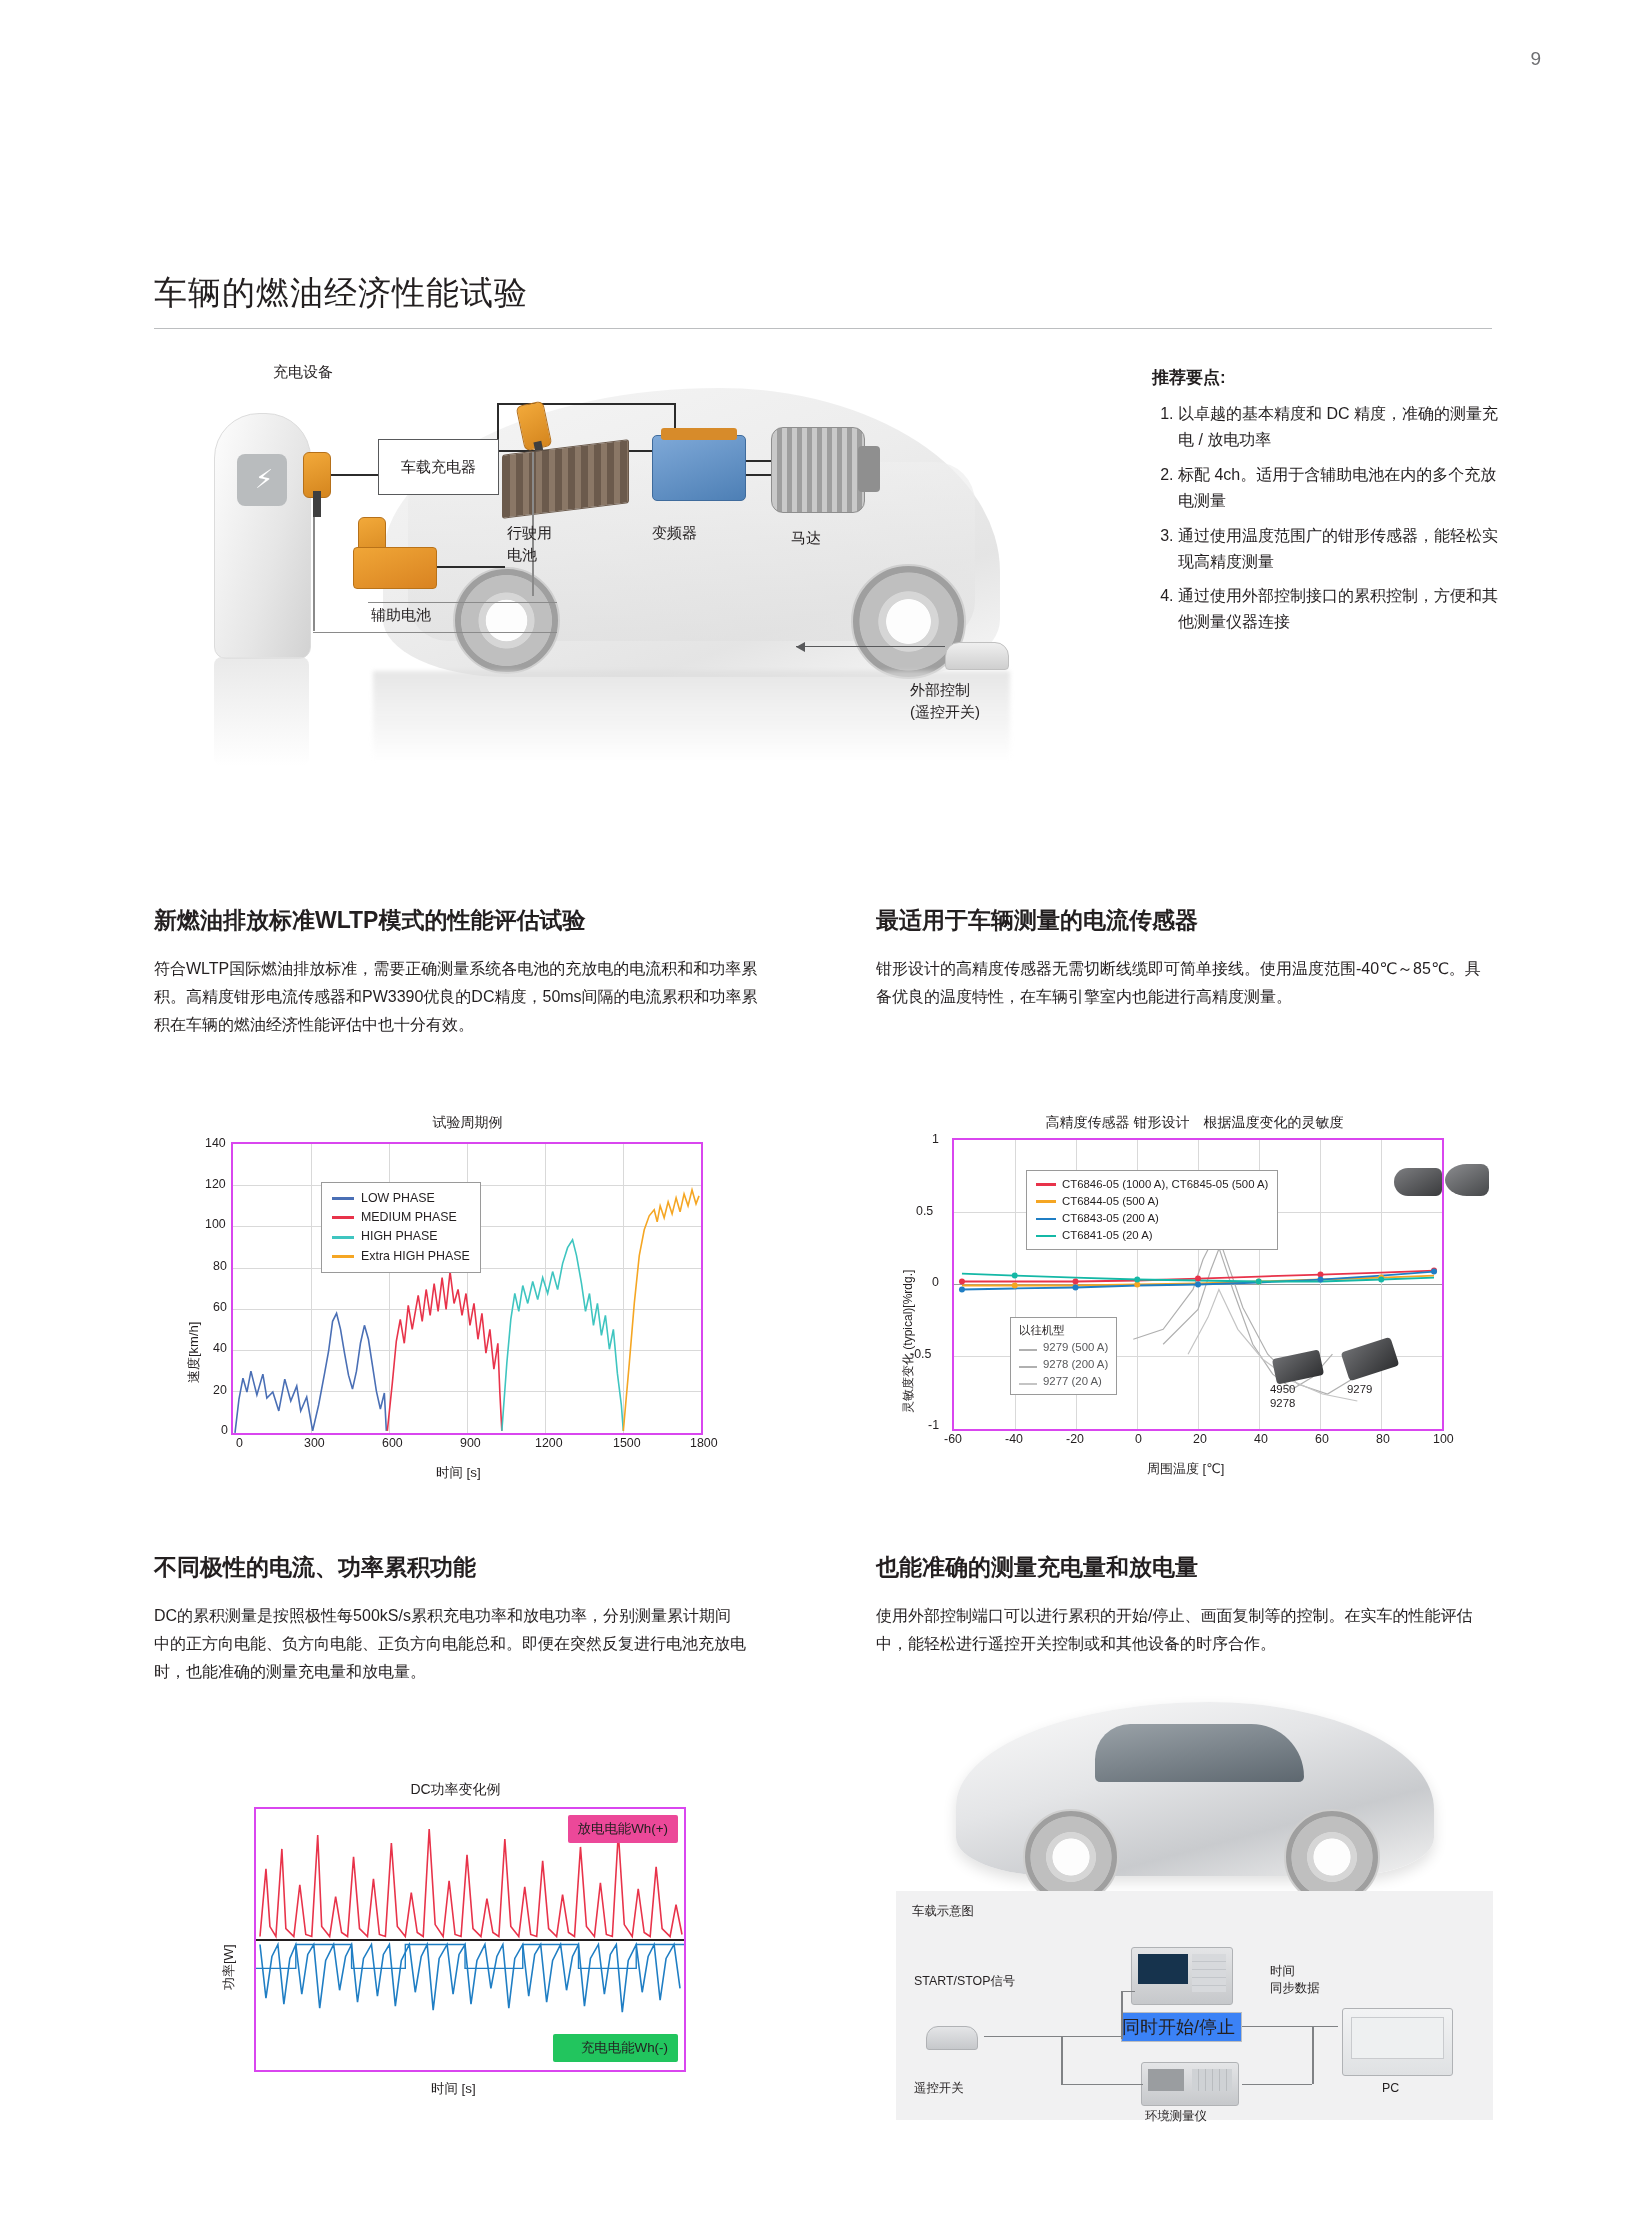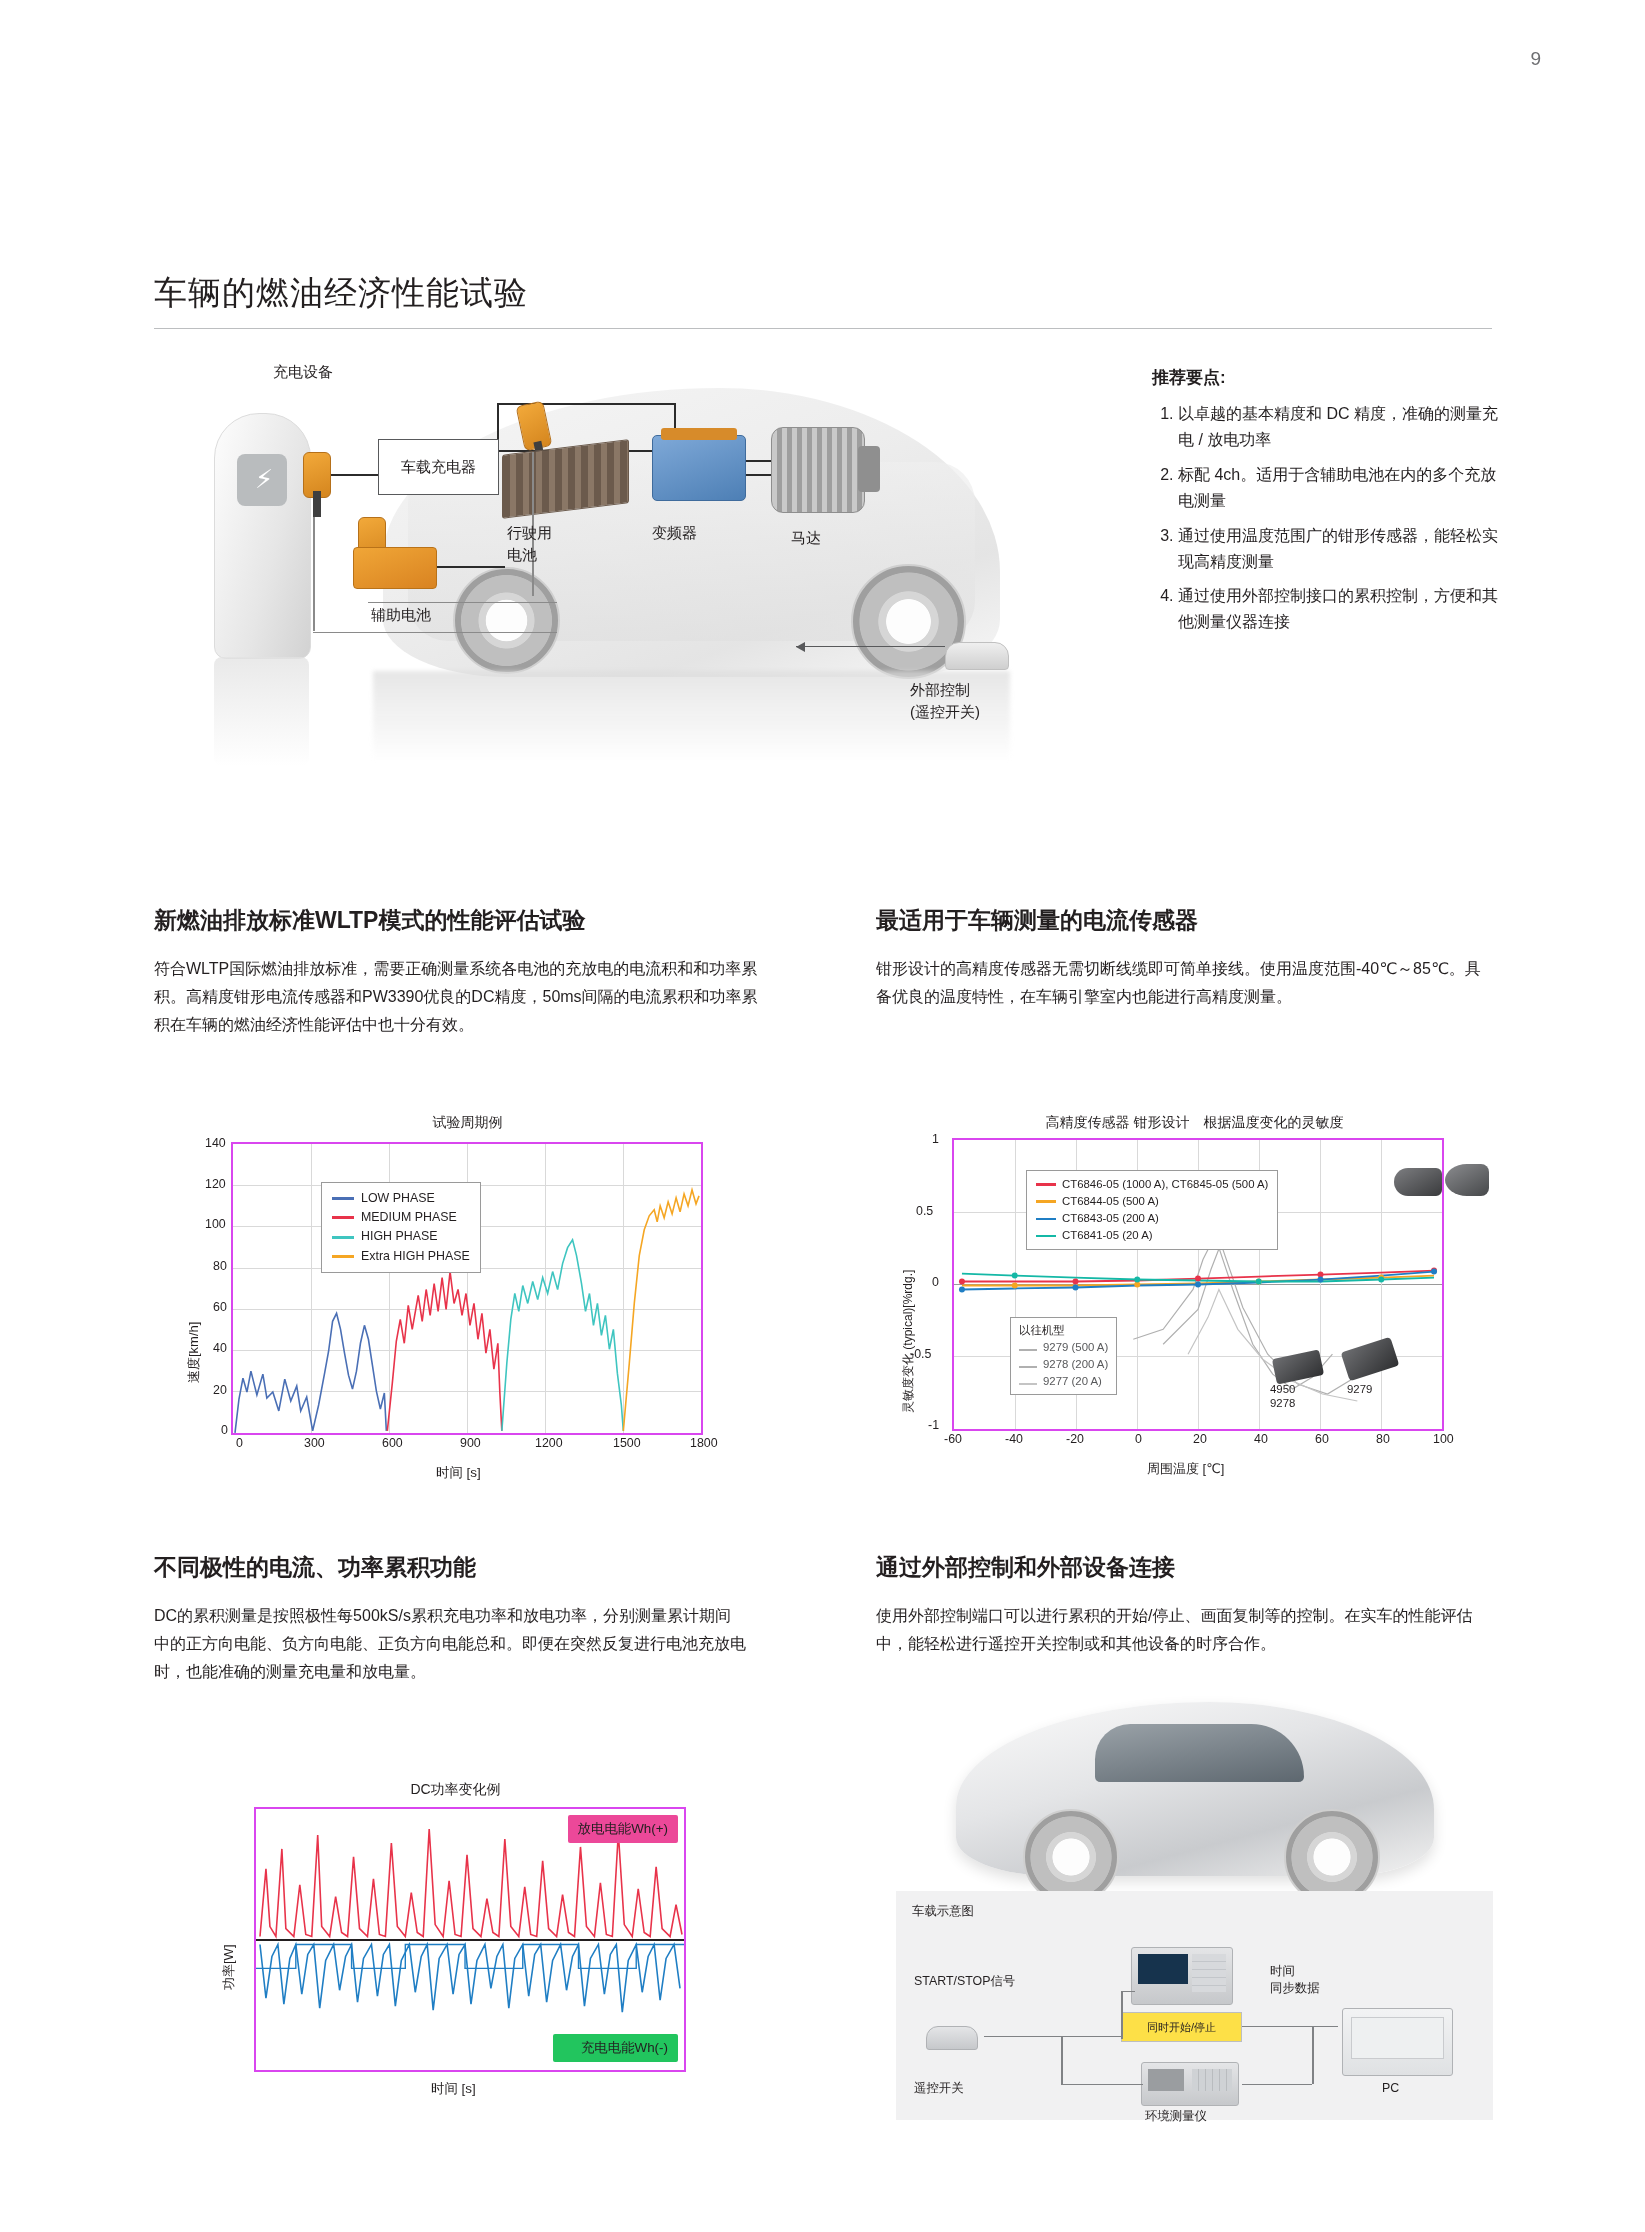--- a/index.html
+++ b/index.html
@@ -103,21 +103,21 @@
   .tag.blue{background:#22c55e;color:#231f20;padding-left:28px;}
 
   
   .photo{position:absolute;left:896px;top:1692px;width:597px;height:428px;}
   .car2{position:absolute;left:60px;top:10px;width:478px;height:174px;border-radius:62% 55% 22% 24%/70% 72% 26% 26%;
       background:linear-gradient(165deg,#fbfbfb 0%,#e4e5e7 40%,#c9cbce 70%,#f2f2f2 100%);box-shadow:0 6px 14px rgba(0,0,0,.12);}
   .car2-win{position:absolute;left:139px;top:22px;width:209px;height:58px;border-radius:40px 60px 6px 6px;background:linear-gradient(170deg,#9aa2a8,#5d676f);}
   .w3{left:127px;top:117px;width:92px;height:92px;}
   .w4{left:388px;top:117px;width:92px;height:92px;}
   .diag-bg{position:absolute;left:0;top:199px;width:597px;height:229px;background:#f1f1f2;}
-  .box{position:absolute;background:#fde047;border:1px solid #bcbec0;font-size:11px;text-align:center;color:#231f20;}
+  .box{position:absolute;background:#3b82f6;border:1px solid #bcbec0;font-size:18px;color:#231f20;}
   .device-sm{position:absolute;border-radius:3px;background:linear-gradient(180deg,#e4e5e7,#c6c8cb);border:1px solid #b0b2b5;}
   .arrow-l{position:absolute;background:#808285;height:1px;}
   .dtxt{position:absolute;font-size:12.4px;color:#231f20;line-height:1.4;}
 </style>
 </head>
 <body>
 
 <div class="page-number">9</div>
 
 <div class="main-title">车辆的燃油经济性能试验</div>
@@ -188,21 +188,21 @@
     <li>通过使用外部控制接口的累积控制，方便和其他测量仪器连接</li>
   </ol>
 </div>
 
 <div class="sec-h h1">新燃油排放标准WLTP模式的性能评估试验</div>
 <div class="sec-p p1">符合WLTP国际燃油排放标准，需要正确测量系统各电池的充放电的电流积和和功率累积。高精度钳形电流传感器和PW3390优良的DC精度，50ms间隔的电流累积和功率累积在车辆的燃油经济性能评估中也十分有效。</div>
 <div class="sec-h h2">最适用于车辆测量的电流传感器</div>
 <div class="sec-p p2">钳形设计的高精度传感器无需切断线缆即可简单接线。使用温度范围-40℃～85℃。具备优良的温度特性，在车辆引擎室内也能进行高精度测量。</div>
 <div class="sec-h h3">不同极性的电流、功率累积功能</div>
 <div class="sec-p p3">DC的累积测量是按照极性每500kS/s累积充电功率和放电功率，分别测量累计期间中的正方向电能、负方向电能、正负方向电能总和。即便在突然反复进行电池充放电时，也能准确的测量充电量和放电量。</div>
-<div class="sec-h h4">通过外部控制和外部设备连接</div>
+<div class="sec-h h4">也能准确的测量充电量和放电量</div>
 <div class="sec-p p4">使用外部控制端口可以进行累积的开始/停止、画面复制等的控制。在实车的性能评估中，能轻松进行遥控开关控制或和其他设备的时序合作。</div>
 
 <div class="chart1">
   <div class="c-title" style="top:0;">试验周期例</div>
 
   <div class="ylab" style="left:6px;top:269px;">速度[km/h]</div>
 
   <div class="plot" style="left:52px;top:28px;width:468px;height:289px;">
     <div class="grid-l" style="left:0;top:41px;width:100%;height:1px;"></div>
     <div class="grid-l" style="left:0;top:82px;width:100%;height:1px;"></div>

